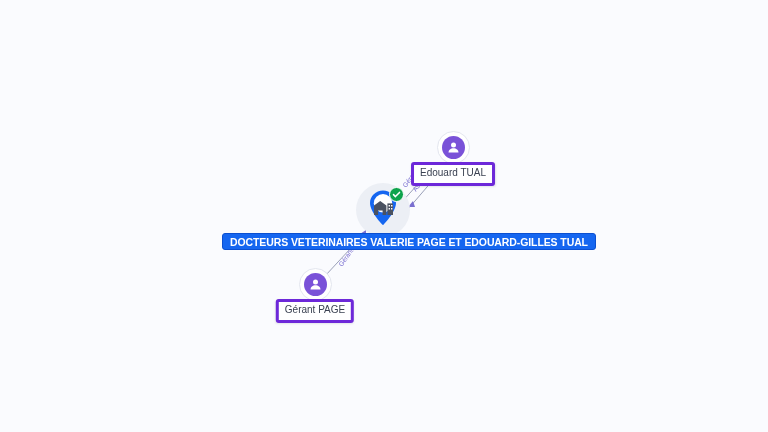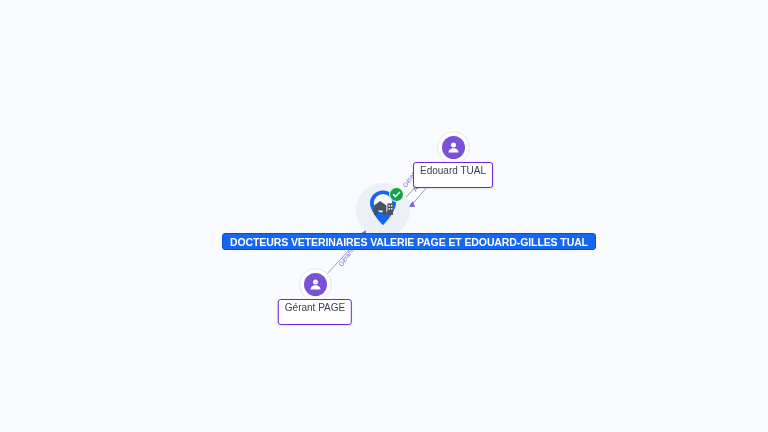--- a/index.html
+++ b/index.html
@@ -127,23 +127,23 @@
     justify-content: center;
   }
   .person-avatar svg { display: block; }
 
   .person-label {
     position: absolute;
     top: 31px;
     left: 50%;
     transform: translateX(-50%);
     background: #ffffff;
-    border: 1px solid #6d28d9;
+    border: 3px solid #6d28d9;
     border-radius: 3px;
-    padding: 1px 6px 10px 6px;
+    padding: 1px 6px 4px 6px;
     color: #3b4252;
     font-size: 10px;
     line-height: 13px;
     white-space: nowrap;
     box-shadow: 0 1px 2px rgba(20,30,60,0.10);
   }
 
   
   .edge-role {
     position: absolute;

